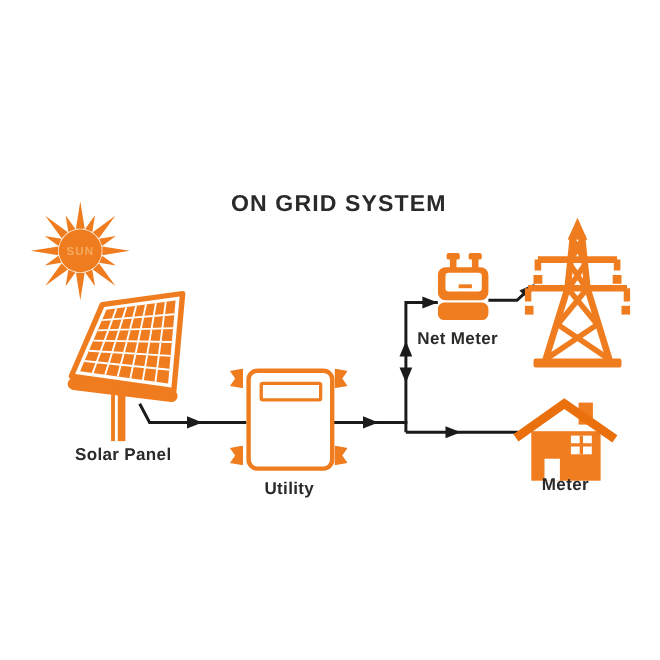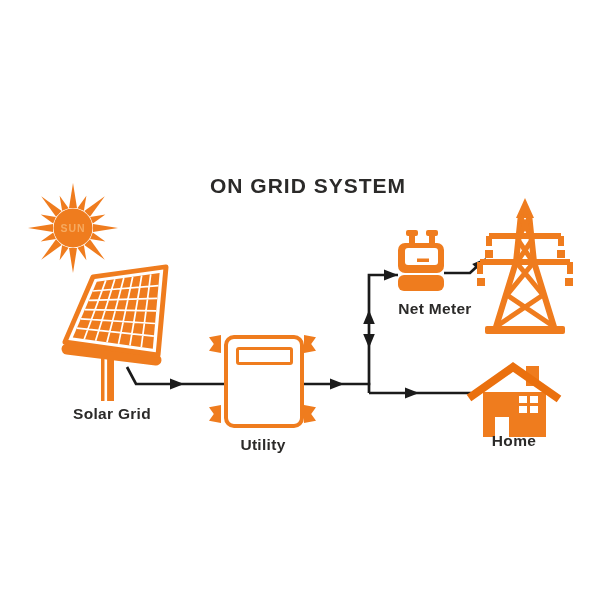--- a/index.html
+++ b/index.html
@@ -143,17 +143,17 @@
 
   <svg class="abs" style="left:462px;top:352px" width="102" height="92" viewBox="0 0 102 92">
     <rect class="fA" x="64" y="14" width="13" height="20"></rect>
     <rect class="fA" x="21" y="40" width="63" height="45"></rect>
     <path class="sRoof t8" d="M7,46 L51,15 L97,47"></path>
     <rect class="fW" x="57" y="44" width="19" height="17"></rect>
     <path class="sA nf" stroke-width="3" d="M66.5,44 V61 M57,52.5 H76"></path>
     <rect class="fW" x="33" y="65" width="14" height="20"></rect>
   </svg>
 
-  <div class="node-label" style="left:112px;top:405px">Solar Grid</div>
+  <div class="node-label" style="left:112px;top:405px">Solar Panel</div>
   <div class="node-label" style="left:263px;top:436px">Utility</div>
-  <div class="node-label" style="left:435px;top:300px">Net Meter</div>
-  <div class="node-label" style="left:514px;top:432px">Home</div>
+  <div class="node-label" style="left:416px;top:300px">Net Meter</div>
+  <div class="node-label" style="left:514px;top:432px">Meter</div>
 </div>
 
 </body></html>

